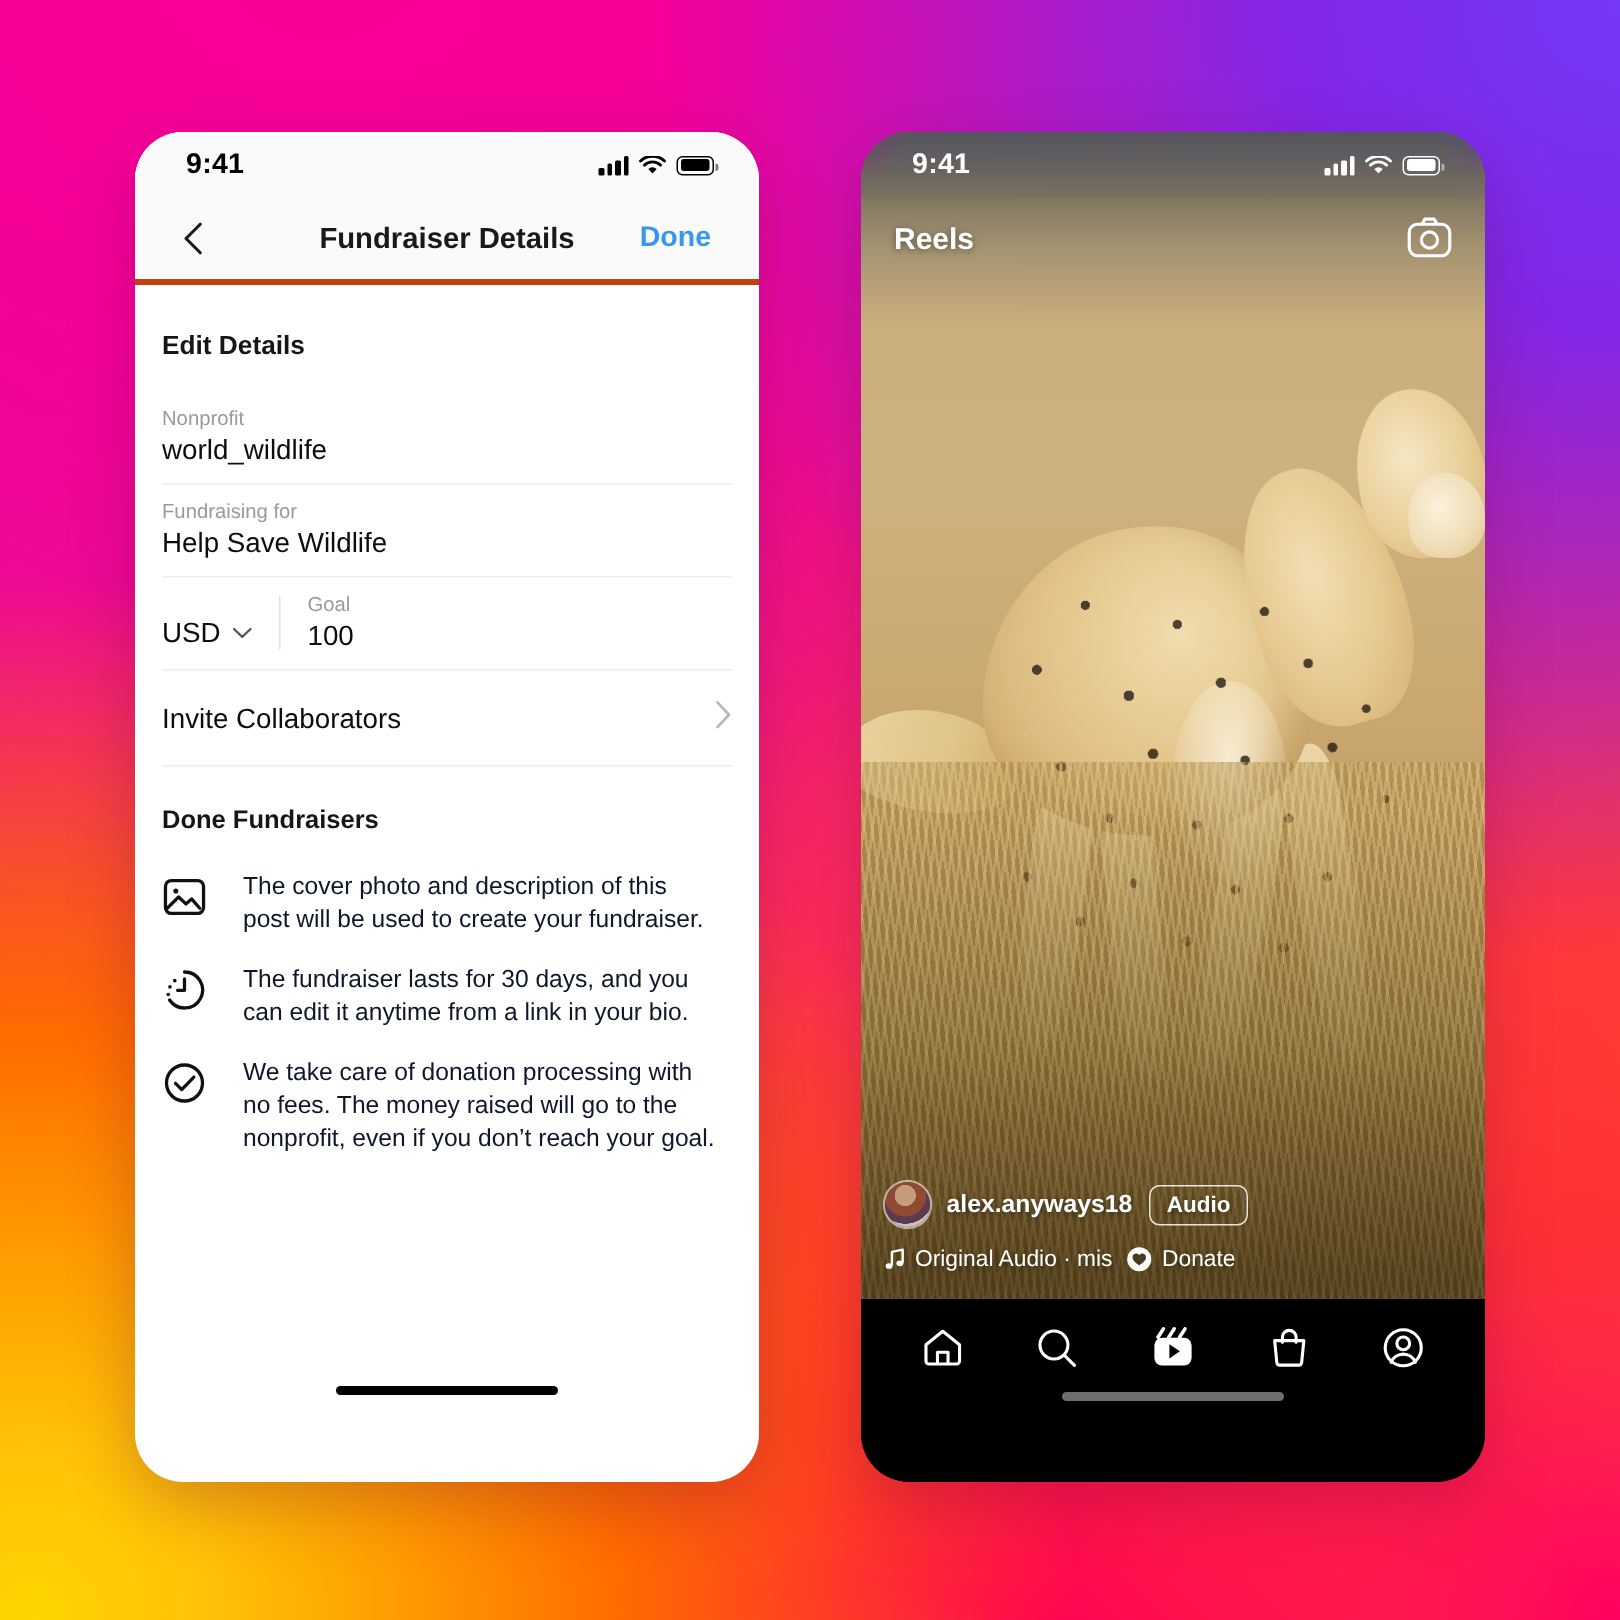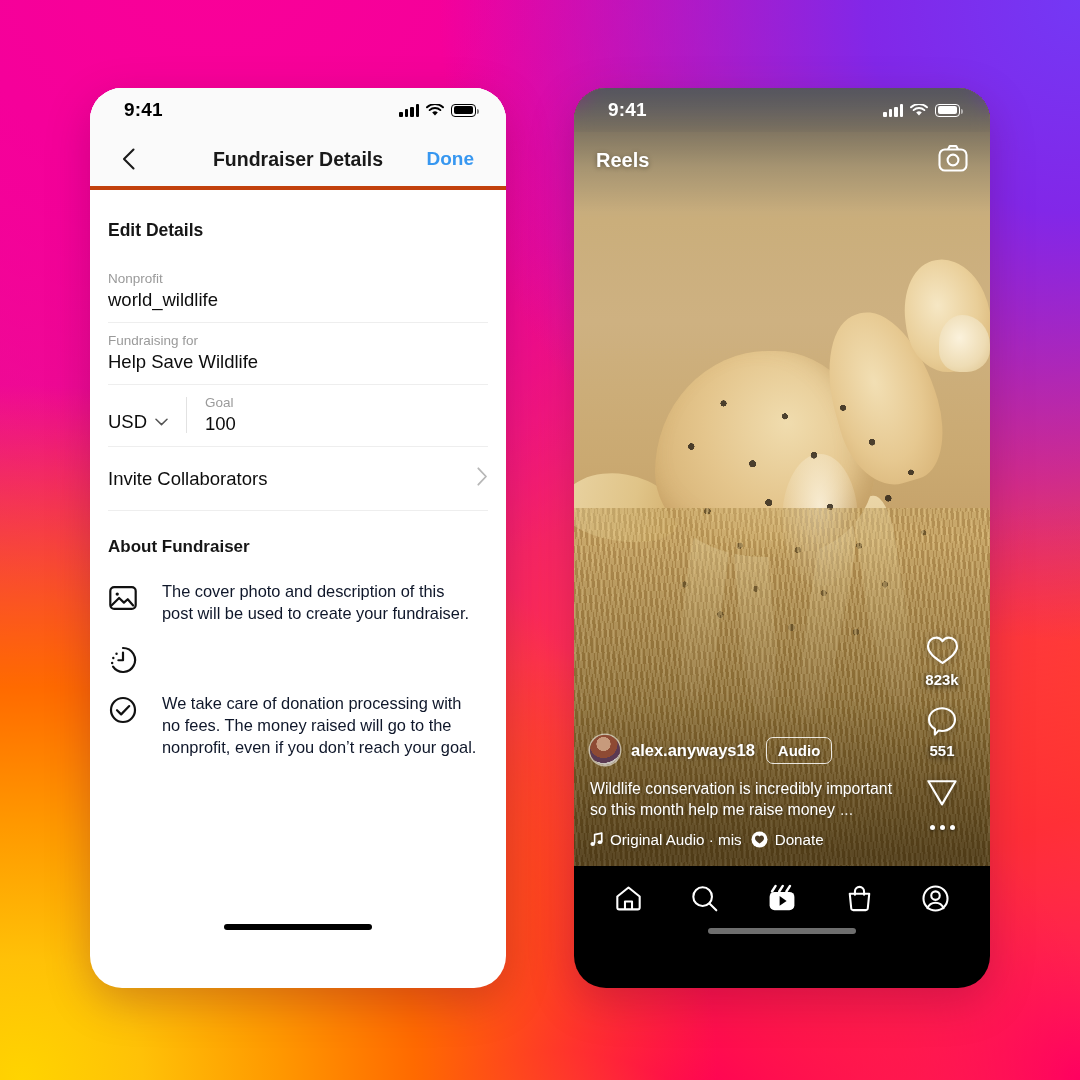--- a/index.html
+++ b/index.html
@@ -262,21 +262,21 @@
 
       <div class="linkrow">
         <span>Invite Collaborators</span>
         <span class="chev">
           <svg width="11" height="19" viewBox="0 0 11 19">
             <path d="M1.3 1.3 9 9.5l-7.7 8.2" stroke="currentColor" stroke-width="1.8" fill="none" stroke-linecap="round" stroke-linejoin="round"></path>
           </svg>
         </span>
       </div>
 
-      <div class="about-title">About Fundraiser</div>
+      <div class="about-title">Done Fundraisers</div>
 
       <div class="about-item">
         <span class="about-ico">
           <svg width="30" height="30" viewBox="0 0 26 26">
             <rect x="2" y="3.5" width="22" height="19" rx="3.4" stroke="currentColor" stroke-width="1.9" fill="none"></rect>
             <circle cx="8" cy="9.6" r="1.45" fill="currentColor"></circle>
             <path d="M3 19.5 9.6 13l4.2 4 3.3-2.9 4.7 5.4" stroke="currentColor" stroke-width="1.9" fill="none" stroke-linecap="round" stroke-linejoin="round"></path>
           </svg>
         </span>
         <div class="about-tx">The cover photo and description of this post will be used to create your fundraiser.</div>
@@ -285,20 +285,21 @@
       <div class="about-item">
         <span class="about-ico">
           <svg width="30" height="30" viewBox="0 0 26 26">
             <path d="M13 2.6a10.4 10.4 0 1 1-8.6 16.2" stroke="currentColor" stroke-width="1.9" fill="none" stroke-linecap="round"></path>
             <circle cx="3.6" cy="15.6" r="1.05" fill="currentColor"></circle>
             <circle cx="4.6" cy="11.2" r="1.05" fill="currentColor"></circle>
             <circle cx="7.4" cy="7.6" r="1.05" fill="currentColor"></circle>
             <path d="M13 6.6v6.6H9" stroke="currentColor" stroke-width="1.9" fill="none" stroke-linecap="round" stroke-linejoin="round"></path>
           </svg>
         </span>
+        <div class="about-tx">The fundraiser lasts for 30 days, and you can edit it anytime from a link in your bio.</div>
       </div>
 
       <div class="about-item">
         <span class="about-ico">
           <svg width="30" height="30" viewBox="0 0 26 26">
             <circle cx="13" cy="13" r="10.4" stroke="currentColor" stroke-width="1.9" fill="none"></circle>
             <path d="M7.8 13.2 11.4 16.8 18.4 9.6" stroke="currentColor" stroke-width="1.9" fill="none" stroke-linecap="round" stroke-linejoin="round"></path>
           </svg>
         </span>
         <div class="about-tx">We take care of donation processing with no fees. The money raised will go to the nonprofit, even if you don’t reach your goal.</div>
@@ -359,53 +360,26 @@
       <div class="reels-title">Reels</div>
       <div class="reels-cam">
         <svg width="30" height="28" viewBox="0 0 30 28">
           <rect x="1.5" y="5.5" width="27" height="21" rx="5.5" stroke="currentColor" stroke-width="2.1" fill="none"></rect>
           <path d="M10 5.5l1.8-3.4h6.4l1.8 3.4" stroke="currentColor" stroke-width="2.1" fill="none" stroke-linejoin="round"></path>
           <circle cx="15" cy="16" r="5.4" stroke="currentColor" stroke-width="2.1" fill="none"></circle>
         </svg>
       </div>
     </div>
 
-    <div class="rail">
-      <div class="rail-btn">
-        <svg width="33" height="31" viewBox="0 0 33 31">
-          <path d="M16.5 28C9 22.6 2 18 2 11.2 2 6.3 5.7 2.6 10.2 2.6c2.7 0 4.9 1.4 6.3 3.5 1.4-2.1 3.6-3.5 6.3-3.5 4.5 0 8.2 3.7 8.2 8.6C31 18 24 22.6 16.5 28z" stroke="#fff" stroke-width="2.1" fill="none" stroke-linejoin="round"></path>
-        </svg>
-        <span class="rail-ct">823k</span>
-      </div>
-      <div class="rail-btn">
-        <svg width="32" height="31" viewBox="0 0 32 31">
-          <path d="M16 2.2c7.2 0 13 5.1 13 11.4 0 6.3-5.8 11.4-13 11.4-1.2 0-2.4-.15-3.5-.42l-3.6 4.0v-5.6C5.3 20.9 3 17.6 3 13.6 3 7.3 8.8 2.2 16 2.2z" stroke="#fff" stroke-width="2.1" fill="none" stroke-linejoin="round"></path>
-        </svg>
-        <span class="rail-ct">551</span>
-      </div>
-      <div class="rail-btn">
-        <svg width="32" height="30" viewBox="0 0 32 30">
-          <path d="M2.4 4.2 29.6 4.2 16 27.4z" stroke="#fff" stroke-width="2.1" fill="none" stroke-linejoin="round"></path>
-        </svg>
-      </div>
-      <div class="rail-dots">
-          <b></b>
-          <b></b>
-          <b></b>
-        </div>
-    </div>
 
     <div class="caption">
       <div class="cap-user">
         <div class="avatar"></div>
         <div class="cap-name">alex.anyways18</div>
         <div class="follow">Audio</div>
-      </div>
-      <div class="cap-text">
-        <span>Wildlife conservation is incredibly important so this month help me raise money</span><span class="cap-more">...</span>
       </div>
       <div class="cap-meta">
         <div class="grp">
           <svg width="13" height="15" viewBox="0 0 13 15">
             <path d="M4.6 11.6V2.6l7.2-1.5v8.8" stroke="#fff" stroke-width="1.6" fill="none" stroke-linejoin="round"></path>
             <ellipse cx="2.7" cy="12" rx="2.3" ry="1.9" fill="#fff"></ellipse>
             <ellipse cx="9.9" cy="10.2" rx="2.3" ry="1.9" fill="#fff"></ellipse>
           </svg>
           <span>Original Audio · mis</span>
         </div>

